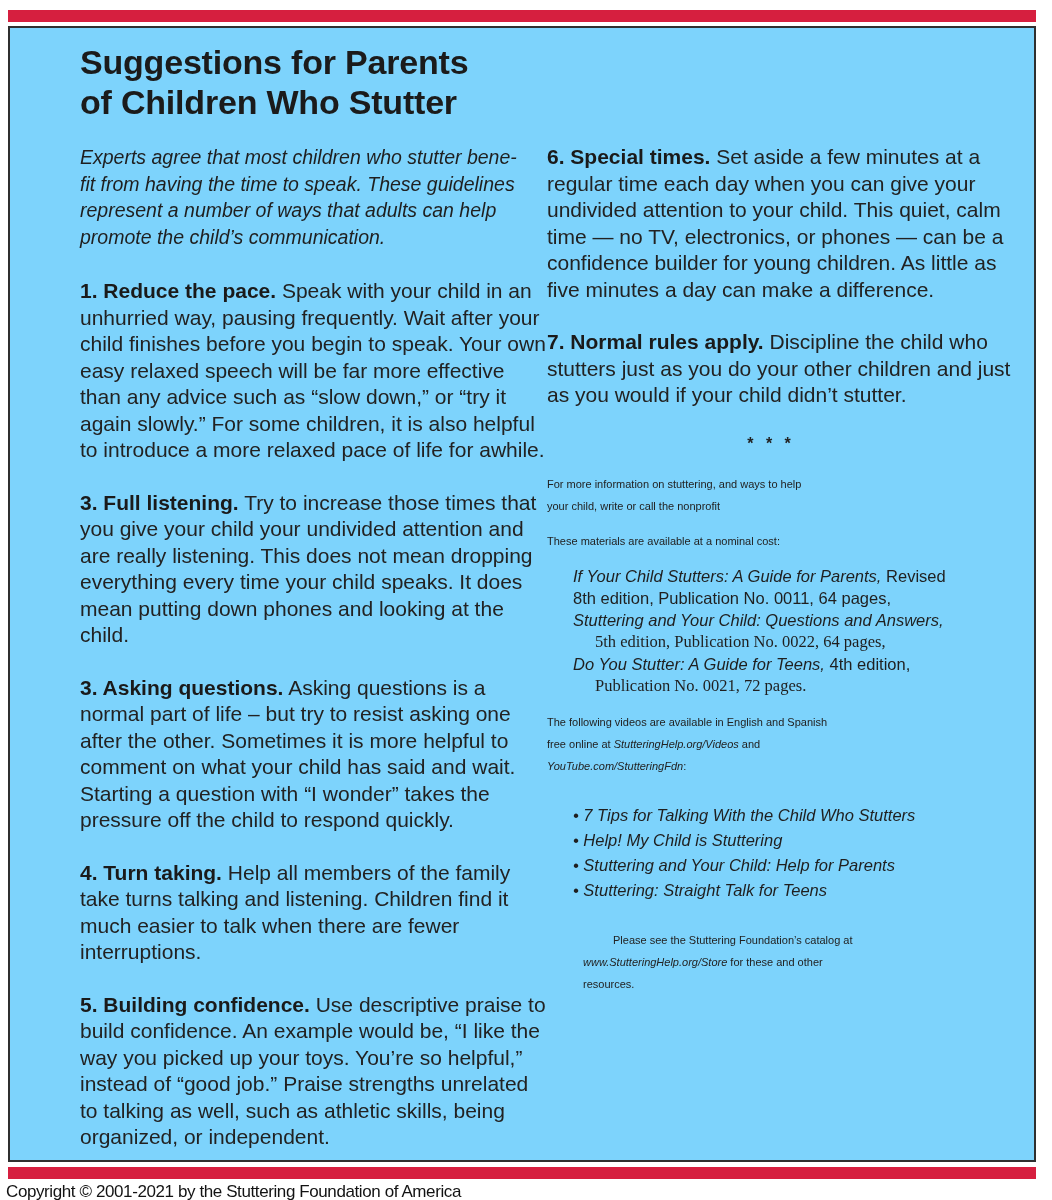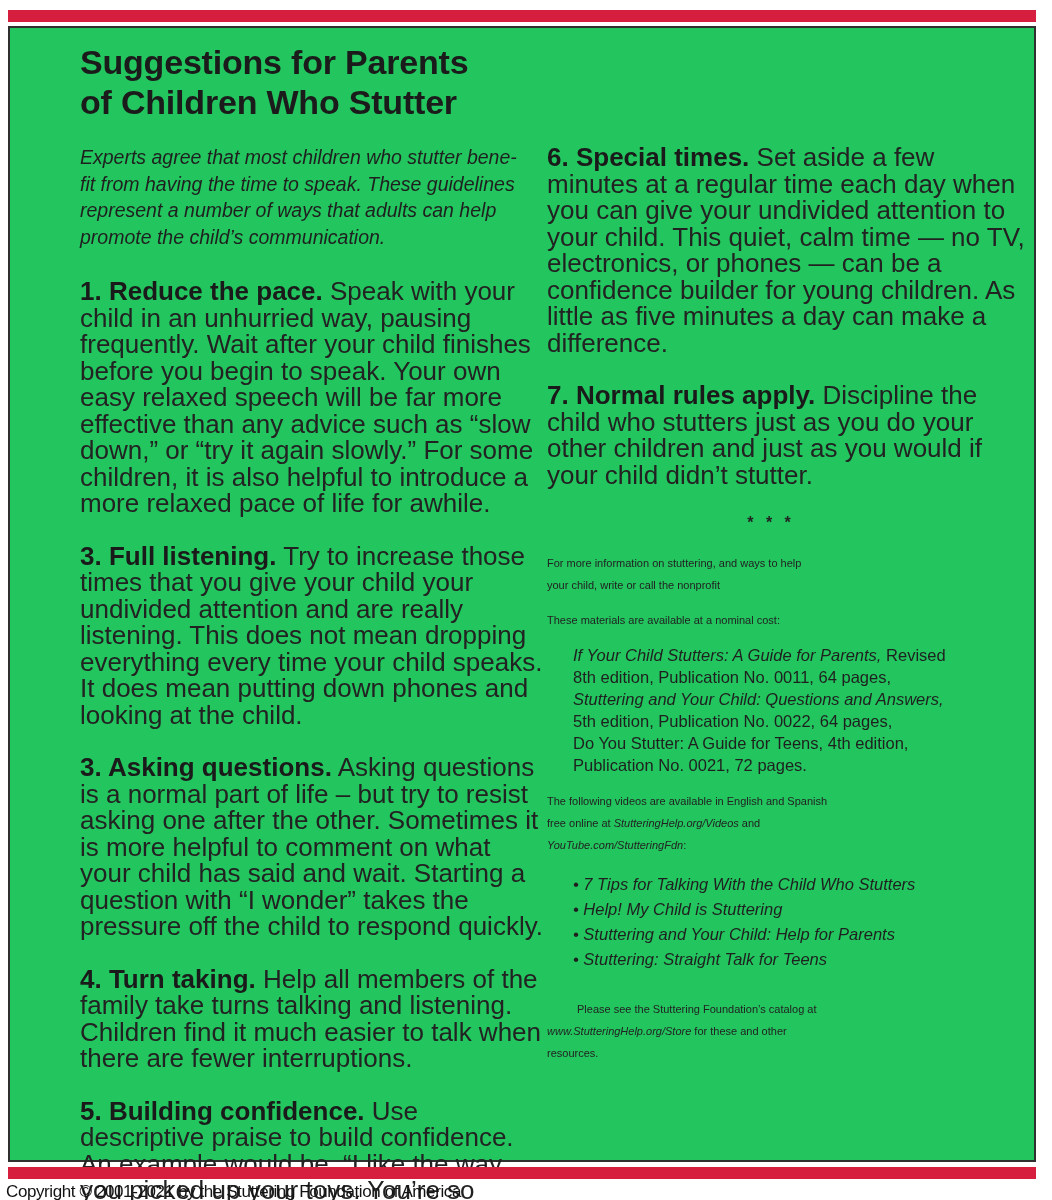--- a/index.html
+++ b/index.html
@@ -6,46 +6,46 @@
   body{
     width:1052px;height:1200px;position:relative;background:#ffffff;
     font-family:"Liberation Sans","DejaVu Sans",sans-serif;color:#1f1f1f;
     -webkit-font-smoothing:antialiased;
   }
   .redbar{position:absolute;left:8px;width:1028px;height:12px;background:#d61f3f;}
   .redbar.top{top:10px;}
   .redbar.bottom{top:1167px;}
   .panel{
     position:absolute;left:8px;top:26px;width:1028px;height:1136px;
-    background:#22c55e;border:2px solid #2f2f2f;box-sizing:border-box;
+    background:#7dd3fc;border:2px solid #2f2f2f;box-sizing:border-box;
   }
   .title{
     position:absolute;left:70px;top:14px;margin:0;
     font-size:34px;line-height:40px;font-weight:700;color:#1b1b1b;letter-spacing:-0.2px;
   }
   .col{position:absolute;top:116px;}
   .col.left{left:70px;width:466px;}
   .col.right{left:537px;width:478px;}
   p{margin:0 0 26px 0;}
-  .body-text{font-size:26px;line-height:26.5px;color:#222;}
+  .body-text{font-size:21px;line-height:26.5px;color:#222;}
   .body-text b{color:#1a1a1a;}
   .intro{font-style:italic;white-space:pre-line;font-size:19.5px;line-height:26.5px;margin-bottom:28px;}
   .stars{
     text-align:center;font-size:16px;font-weight:700;letter-spacing:4px;
     margin:18px 30px 20px 0;color:#222;
   }
   .sm{font-size:11px;line-height:22px;color:#222;margin-bottom:13px;}
   .pre{white-space:pre-line;}
   .indented{margin-left:26px;}
   .pubs{margin:0 0 14px 26px;font-size:16.5px;line-height:22px;}
   .pub-line{white-space:nowrap;}
-  .pub-indent2{}
+  .pub-indent2{margin-left:22px;font-family:Liberation Serif, serif;}
   .videos-list{list-style:none;margin:0 0 8px 26px;padding:0;
     font-size:16.5px;line-height:25px;font-style:italic;}
-  .ti{text-indent:30px;}
+  .ti{text-indent:30px;margin-left:36px;}
   .catalog{margin-top:26px;}
   .copyright{
     position:absolute;left:6px;top:1182px;font-size:17px;color:#131313;letter-spacing:-0.4px;
   }
 </style>
 </head>
 <body>
 
 <div class="redbar top"></div>
 
@@ -82,25 +82,25 @@
 your child, write or call the nonprofit</p>
 
 
     <p class="sm">These materials are available at a nominal cost:</p>
 
     <div class="pubs">
       <div class="pub-line"><span style="font-style: italic;">If Your Child Stutters: A Guide for Parents,</span><span> Revised</span></div>
       <div class="pub-line"><span>8th edition, Publication No. 0011, 64 pages,</span></div>
       <div class="pub-line"><span style="font-style: italic;">Stuttering and Your Child: Questions and Answers,</span></div>
       <div class="pub-line pub-indent2"><span>5th edition, Publication No. 0022, 64 pages,</span></div>
-      <div class="pub-line"><span style="">Do You Stutter: A Guide for Teens,</span><span> 4th edition,</span></div>
+      <div class="pub-line"><span style="font-style: italic;">Do You Stutter: A Guide for Teens,</span><span> 4th edition,</span></div>
       <div class="pub-line pub-indent2"><span>Publication No. 0021, 72 pages.</span></div>
     </div>
 
-    <p class="sm pre" style="margin-bottom:16px;"><span>The following videos are available in English and Spanish
+    <p class="sm pre" style="margin-bottom:26px;"><span>The following videos are available in English and Spanish
 free online at </span><span style="font-style: italic;">StutteringHelp.org/Videos</span><span> and
 </span><span style="font-style: italic;">YouTube.com/StutteringFdn</span><span>:</span></p>
 
     <ul class="videos-list">
       <li>• 7 Tips for Talking With the Child Who Stutters</li>
       <li>• Help! My Child is Stuttering</li>
       <li>• Stuttering and Your Child: Help for Parents</li>
       <li>• Stuttering: Straight Talk for Teens</li>
     </ul>
 

